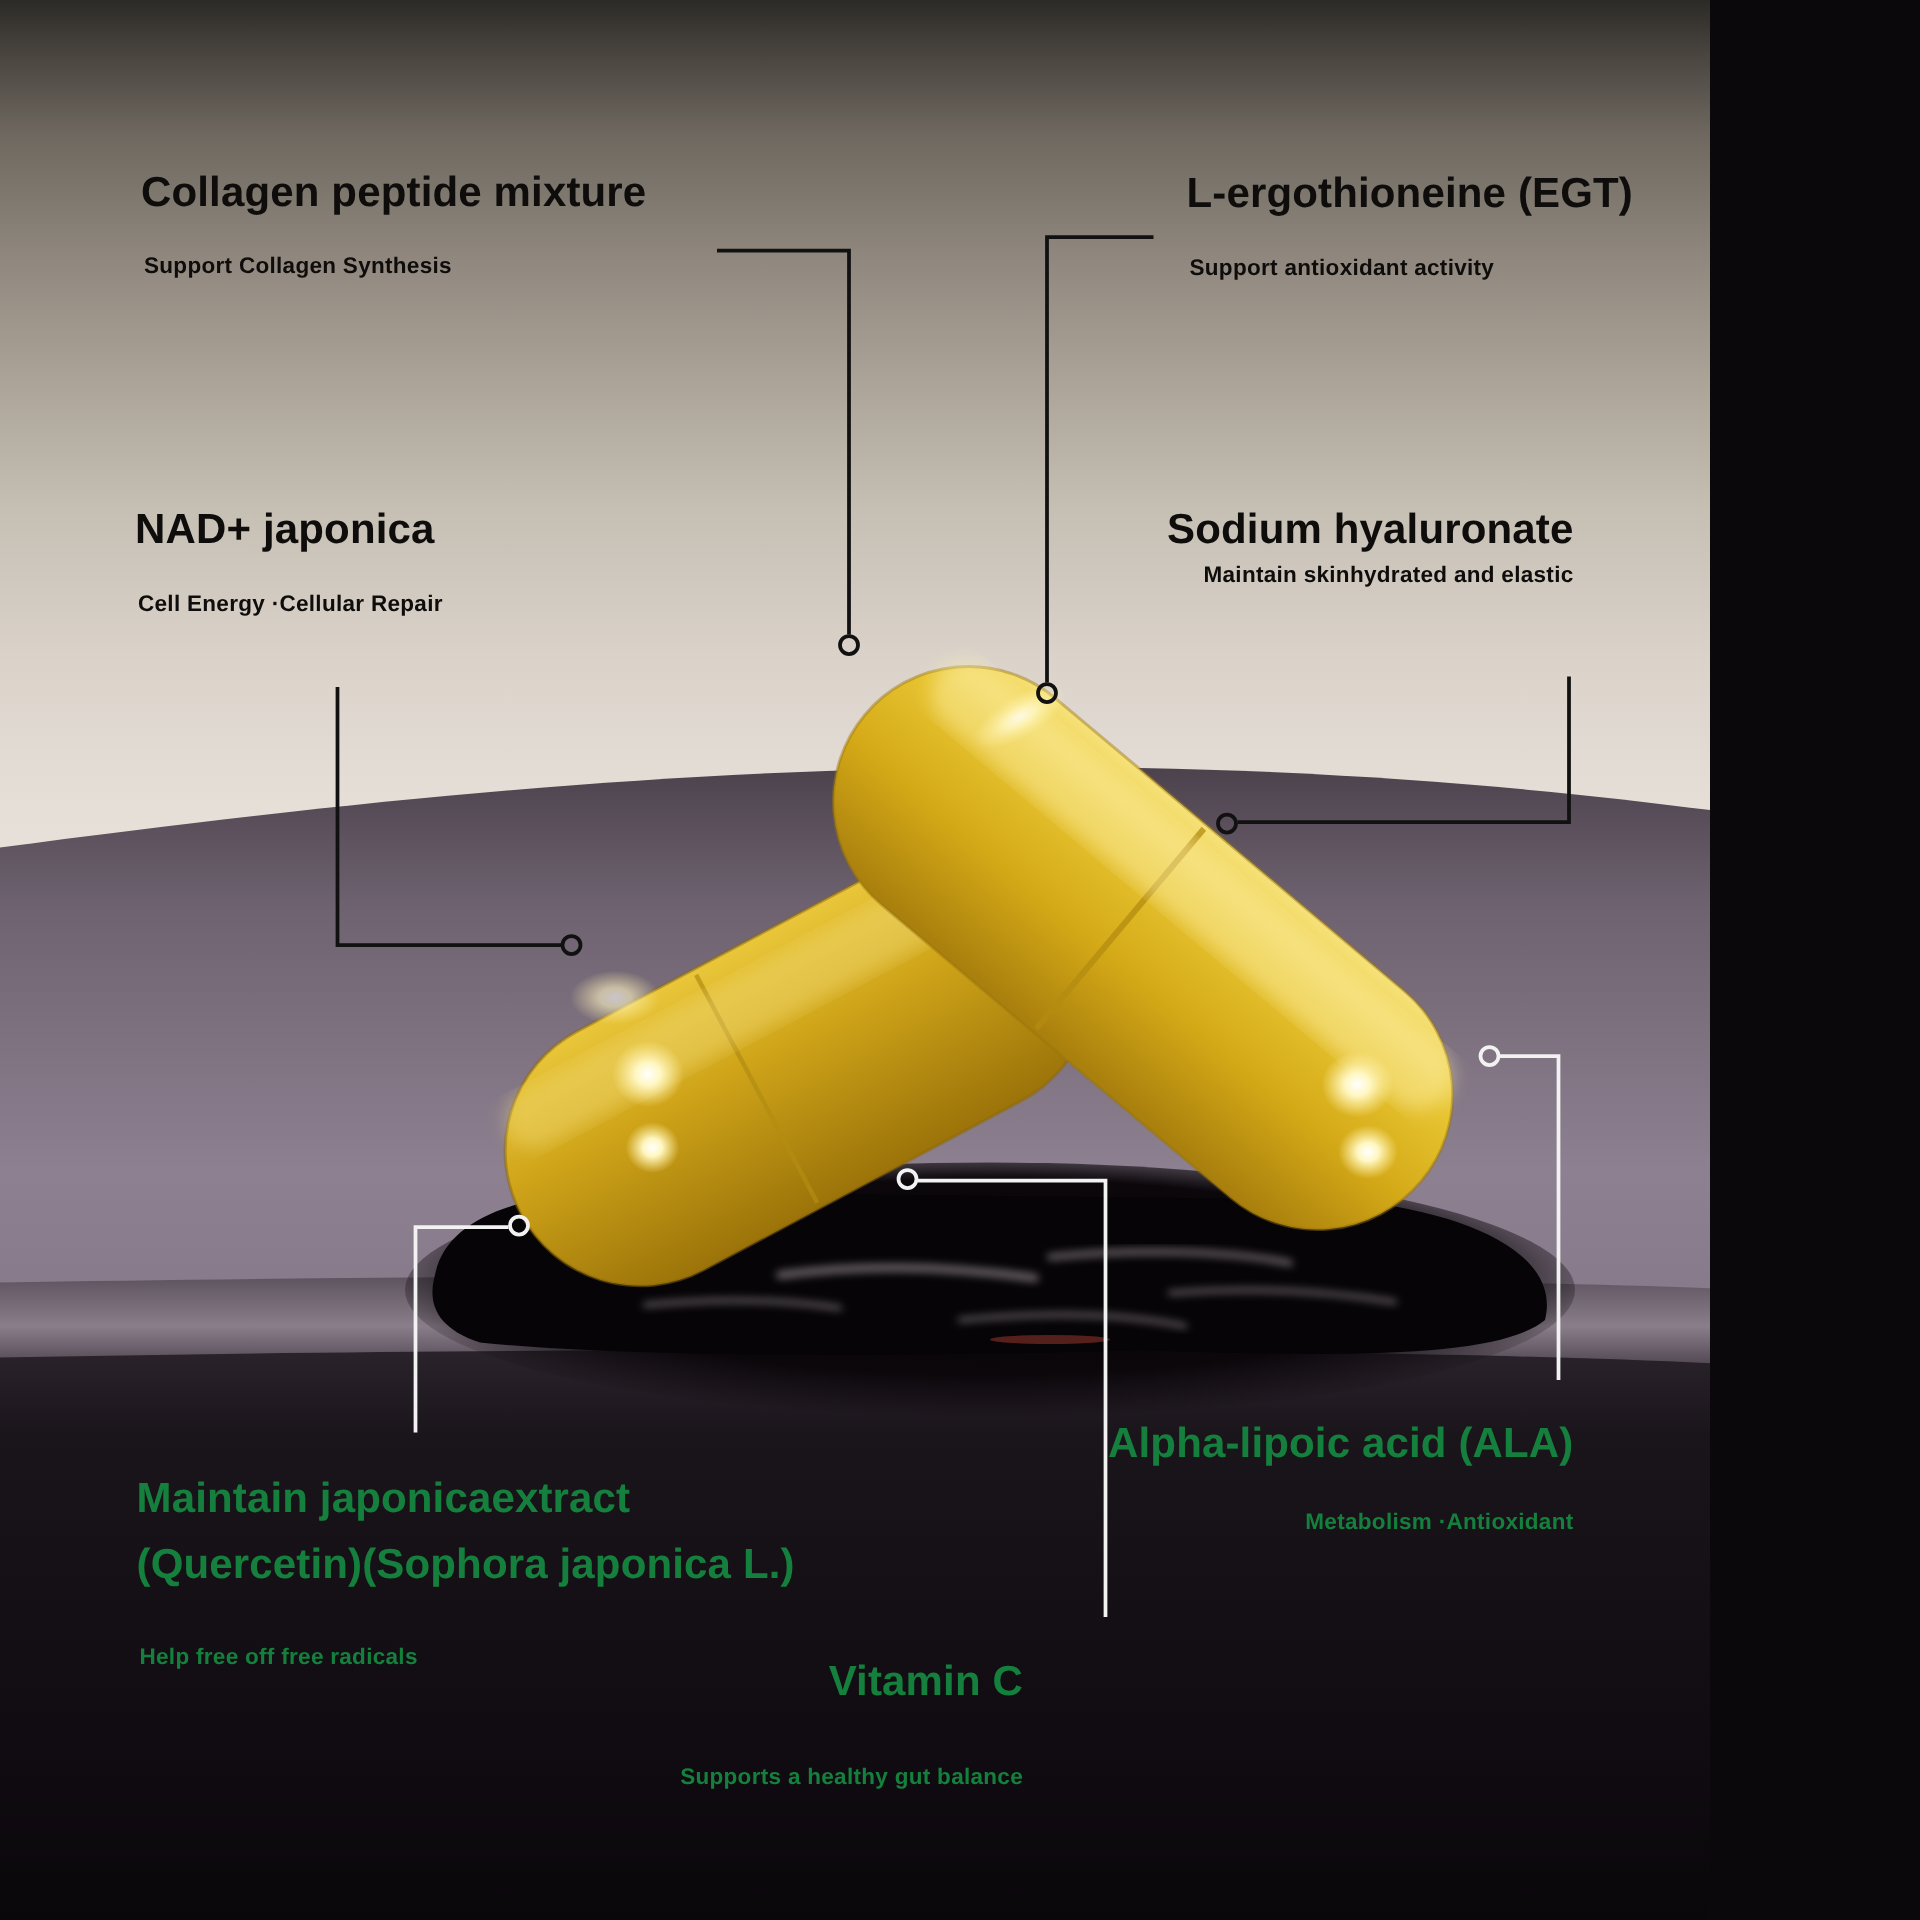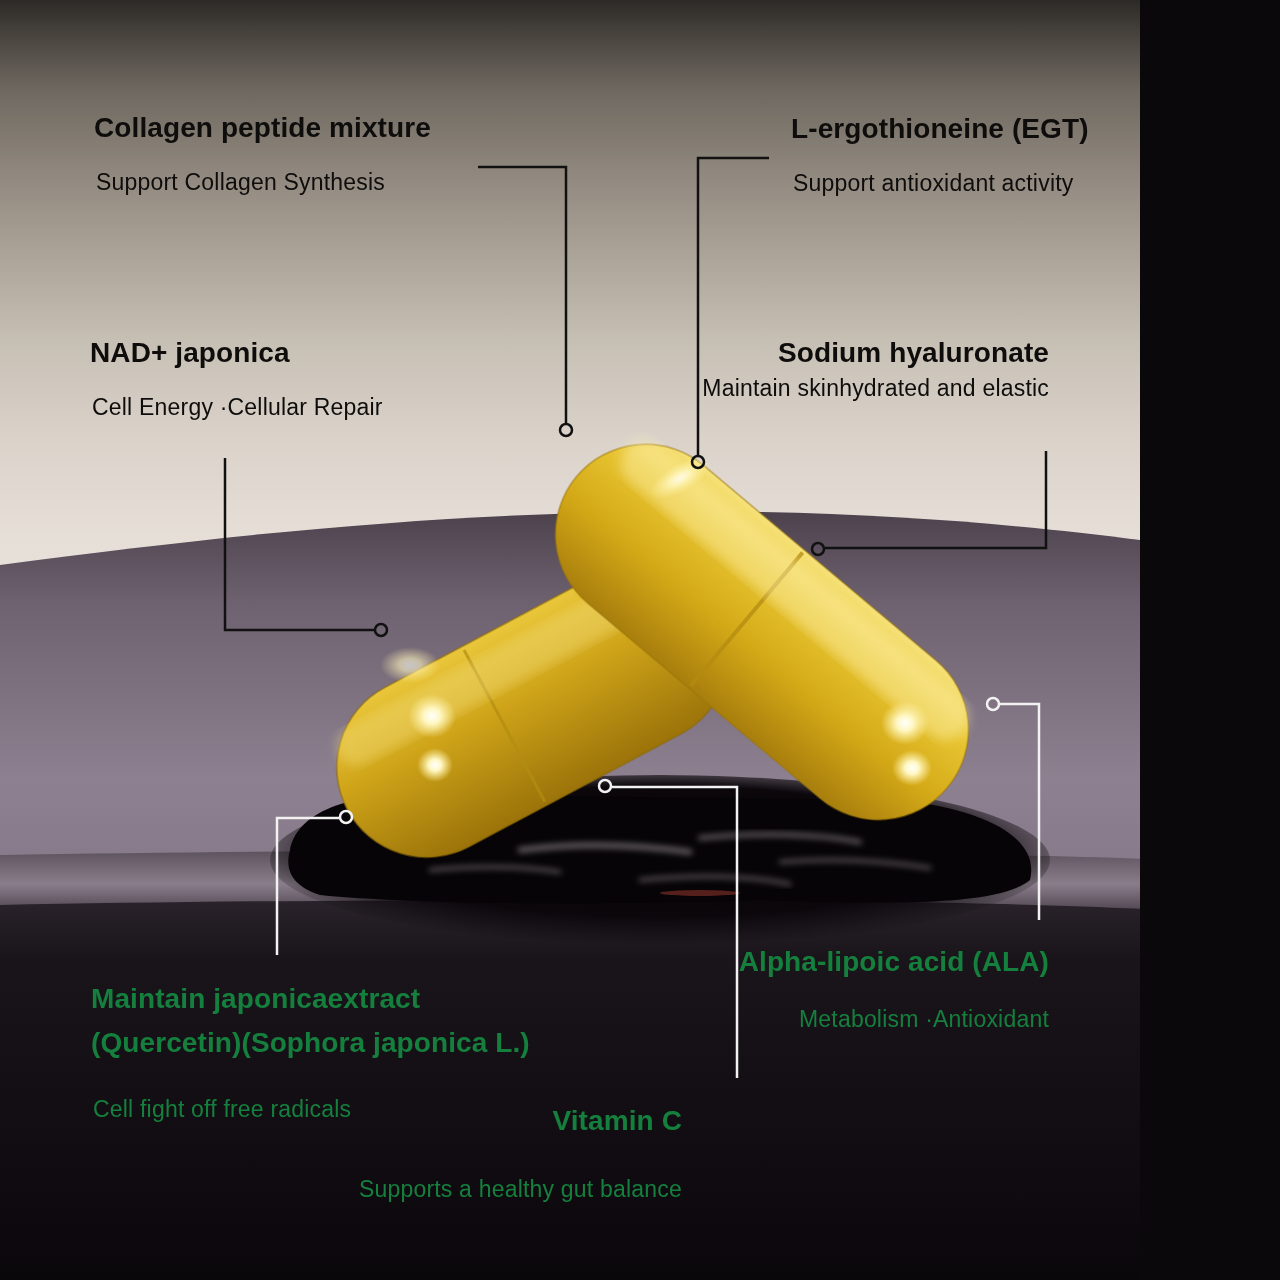--- a/index.html
+++ b/index.html
@@ -8,21 +8,21 @@
 
     .canvas { position: absolute; left: 0; top: 0; width: 1140px; height: 1280px; overflow: hidden; }
     .bg-sky {
       position: absolute; left: 0; top: 0; width: 1280px; height: 640px;
       background: linear-gradient(180deg, #2c2a27 0px, #4c4741 40px, #6e6860 90px, #8f877d 170px, #aaa297 250px, #c6bfb4 340px, #dbd3ca 440px, #e6dfd8 540px, #eae4de 640px);
     }
     .bg-scene { position: absolute; left: 0; top: 0; width: 1280px; height: 1280px; }
 
     .label { position: absolute; white-space: nowrap; }
     .title { font-weight: 700; font-size: 28px; letter-spacing: 0.1px; line-height: 1.55; }
-    .desc { font-weight: 400; font-size: 23px; line-height: 1.3; letter-spacing: 0.2px; }
+    .desc { font-weight: 700; font-size: 15px; line-height: 1.3; letter-spacing: 0.2px; }
     .dark { color: #0e0d0c; }
     .light { color: #15803d; }
     .right { text-align: right; }
 
     .callouts { position: absolute; left: 0; top: 0; width: 1280px; height: 1280px; pointer-events: none; }
   </style>
 </head>
 <body>
 
 <div class="canvas">
@@ -165,21 +165,21 @@
   </div>
 
   <div class="label dark right" style="right:91px; top:331px;">
     <div class="title">Sodium hyaluronate</div>
     <div class="desc" style="">Maintain skinhydrated and elastic</div>
   </div>
 
   <div class="label light" style="left:91px; top:977px;">
     <div class="title" style="line-height:44px;">Maintain japonicaextract</div>
     <div class="title" style="line-height:44px;">(Quercetin)(Sophora japonica L.)</div>
-    <div class="desc" style="margin-top:30px; margin-left:2px;">Cell fight off free radicals</div>
+    <div class="desc" style="margin-top:30px; margin-left:2px;">Help free off free radicals</div>
   </div>
 
   <div class="label light right" style="right:91px; top:940px;">
     <div class="title">Alpha-lipoic acid (ALA)</div>
     <div class="desc" style="margin-top:22px;">Metabolism ·Antioxidant</div>
   </div>
 
   <div class="label light right" style="right:458px; top:1099px;">
     <div class="title">Vitamin C</div>
     <div class="desc" style="margin-top:33px;">Supports a healthy gut balance</div>

